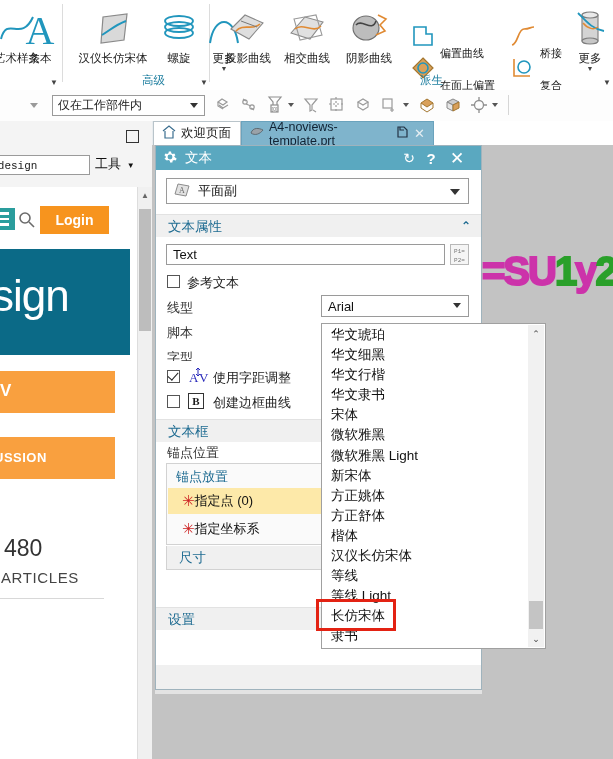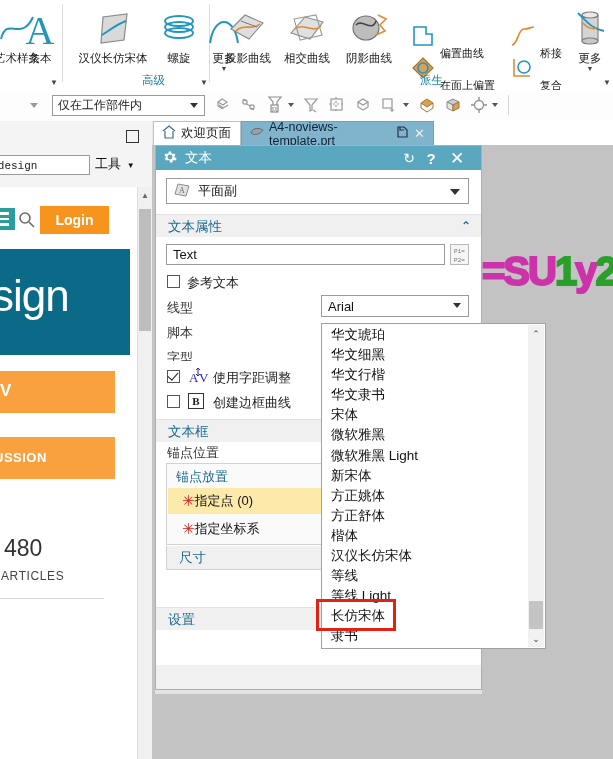--- a/index.html
+++ b/index.html
@@ -50,21 +50,21 @@
   #login-btn{position:absolute;left:40px;top:19px;width:69px;height:28px;background:#f7941e;color:#fff;font-size:14px;font-weight:bold;
              display:flex;align-items:center;justify-content:center;}
   #hero{position:absolute;left:-70px;top:62px;width:200px;height:106px;background:#0b6a87;}
   #hero-txt{position:absolute;left:62px;top:22px;font-size:44px;color:#fff;font-family:"Liberation Sans",sans-serif;letter-spacing:-1px;}
   #btn-view{position:absolute;left:-60px;top:184px;width:175px;height:42px;background:#f9a03f;}
   #btn-view span{position:absolute;left:60px;top:10px;color:#fff;font-size:17px;font-weight:bold;}
   #btn-disc{position:absolute;left:-60px;top:250px;width:175px;height:42px;background:#f9a03f;}
   #btn-disc span{position:absolute;left:54px;top:13px;color:#fff;font-size:13px;font-weight:bold;letter-spacing:.5px;}
   #stats{position:absolute;left:-40px;top:340px;width:180px;height:60px;}
   .stat-k{position:absolute;font-size:23px;color:#333;}
-  .stat-l{position:absolute;font-size:12px;color:#444;letter-spacing:.6px;text-align:right;}
+  .stat-l{position:absolute;font-size:15px;color:#444;letter-spacing:.6px;text-align:right;}
   #hr1{position:absolute;left:-40px;top:411px;width:144px;height:1px;background:#d8d8d8;}
 
   
   #nxview{position:absolute;left:152px;top:121px;width:461px;height:638px;background:#c3c3c3;}
   #tabstrip{position:absolute;left:152px;top:121px;width:461px;height:24px;background:#e8ecef;}
   .nxtab{position:absolute;top:0;height:24px;display:flex;align-items:center;gap:5px;padding:0 8px;box-sizing:border-box;font-size:12.5px;}
   #tab-welcome{left:1px;width:88px;background:#ffffff;border:1px solid #b9c4ca;border-bottom:none;box-sizing:border-box;}
   #tab-part{left:89px;width:193px;background:#7fb4cc;color:#123;border:1px solid #6ba3bd;border-bottom:none;box-sizing:border-box;}
   #tab-rest{position:absolute;left:282px;top:0;width:179px;height:24px;background:#ffffff;}
   #bg-art{position:absolute;left:330px;top:128px;font-size:40px;font-weight:bold;letter-spacing:-2px;color:#c3c3c3;

